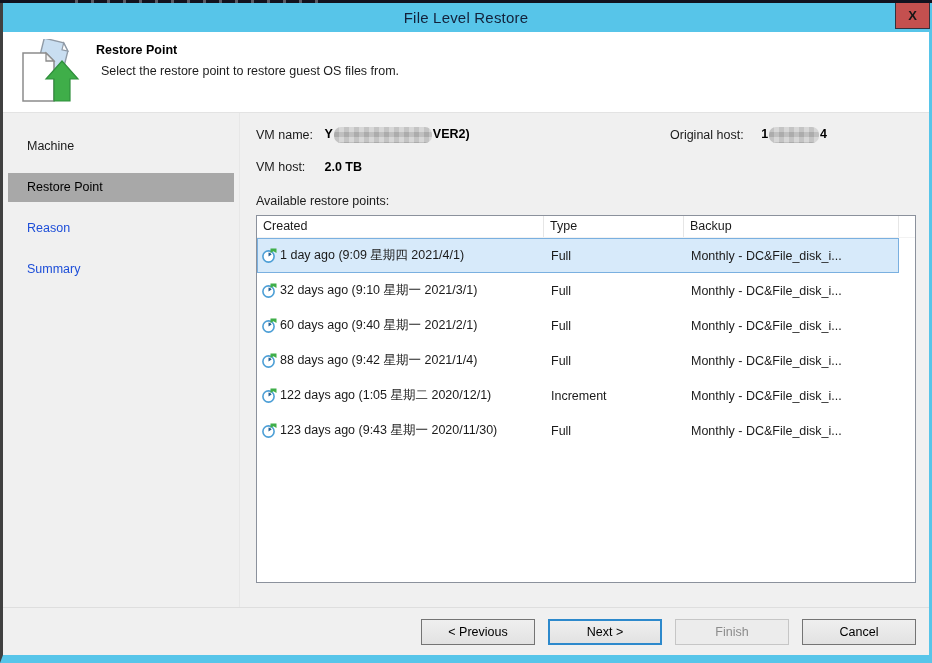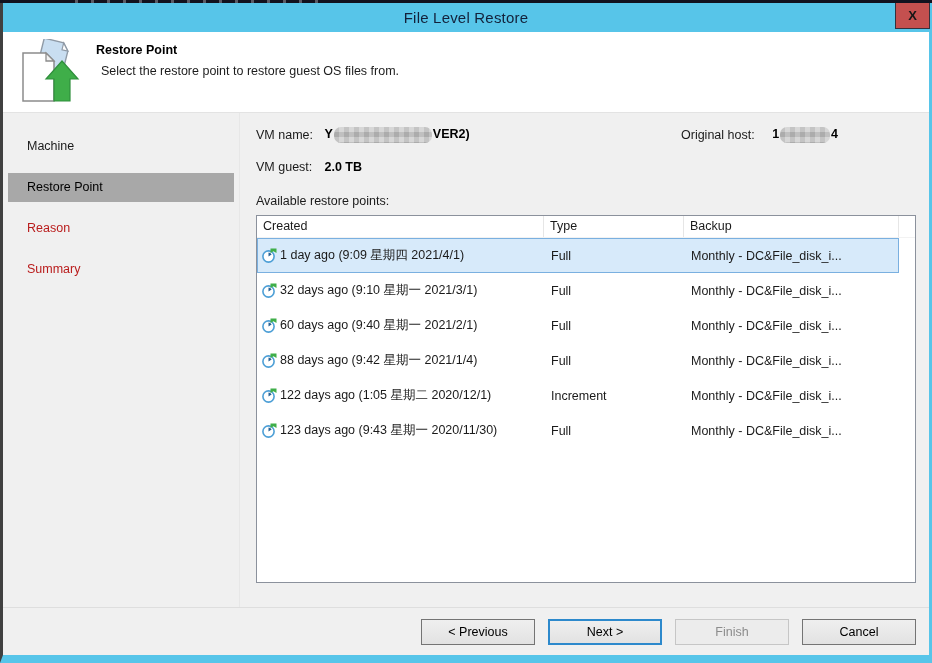--- a/index.html
+++ b/index.html
@@ -46,28 +46,28 @@
   .header .h-title { position:absolute; left:93px; top:11px; font-size:12.5px; font-weight:bold; color:#000; }
   .header .h-sub   { position:absolute; left:98px; top:32px; font-size:12.5px; color:#1c1c1c; }
 
   
   .body { flex:1 1 auto; display:flex; background:#f0f0f0; min-height:0; }
   .sidebar { width:237px; flex:0 0 auto; padding-top:19px; border-right:1px solid #e7e7e7; }
   .nav-item {
     height:29px; line-height:29px; margin:0 5px 12px 5px; padding-left:19px;
     font-size:12.5px; color:#1a1a1a; cursor:default; white-space:nowrap;
   }
-  .nav-item.dim { color:#b91c1c; }
+  .nav-item.dim { color:#1d4ed8; }
   .nav-item.selected { background:#a8a8a8; color:#000; }
 
   .content { flex:1 1 auto; position:relative; padding:14px 8px 0 16px; }
   .info-row { position:relative; height:20px; margin-bottom:12px; font-size:12.5px; }
   .info-label { display:inline-block; width:65px; color:#1a1a1a; vertical-align:middle; }
   .info-value { font-weight:bold; color:#000; vertical-align:middle; white-space:nowrap; }
-  .host-group { position:absolute; left:425px; top:0; white-space:nowrap; }
+  .host-group { position:absolute; left:414px; top:0; white-space:nowrap; }
   .host-group .info-label { width:auto; margin-right:14px; }
   .censor {
     display:inline-block; vertical-align:middle; height:16px; border-radius:7px;
     background-color:#c7c7c7;
     background-image:
       linear-gradient(90deg, rgba(0,0,0,0.07) 50%, rgba(255,255,255,0.10) 50%),
       linear-gradient(rgba(255,255,255,0.22) 50%, rgba(0,0,0,0.07) 50%);
     background-size:10px 10px, 10px 10px;
     margin:0 1px -1px 1px;
   }
@@ -157,21 +157,21 @@
         <div class="info-row">
           <span class="info-label">VM name:</span>
           <span class="info-value"><span>Y</span><span class="censor vm"></span><span>VER2)</span></span>
           <span class="host-group">
             <span class="info-label">Original host:</span>
             <span class="info-value"><span>1</span><span class="censor host"></span><span>4</span></span>
           </span>
         </div>
 
         <div class="info-row">
-          <span class="info-label">VM guest:</span>
+          <span class="info-label">VM host:</span>
           <span class="info-value">2.0 TB</span>
         </div>
 
         <div class="rp-caption">Available restore points:</div>
 
         <div class="rp-table">
           <div class="thead">
             <div class="th th-created">Created</div>
             <div class="th th-type">Type</div>
             <div class="th th-backup">Backup</div>

